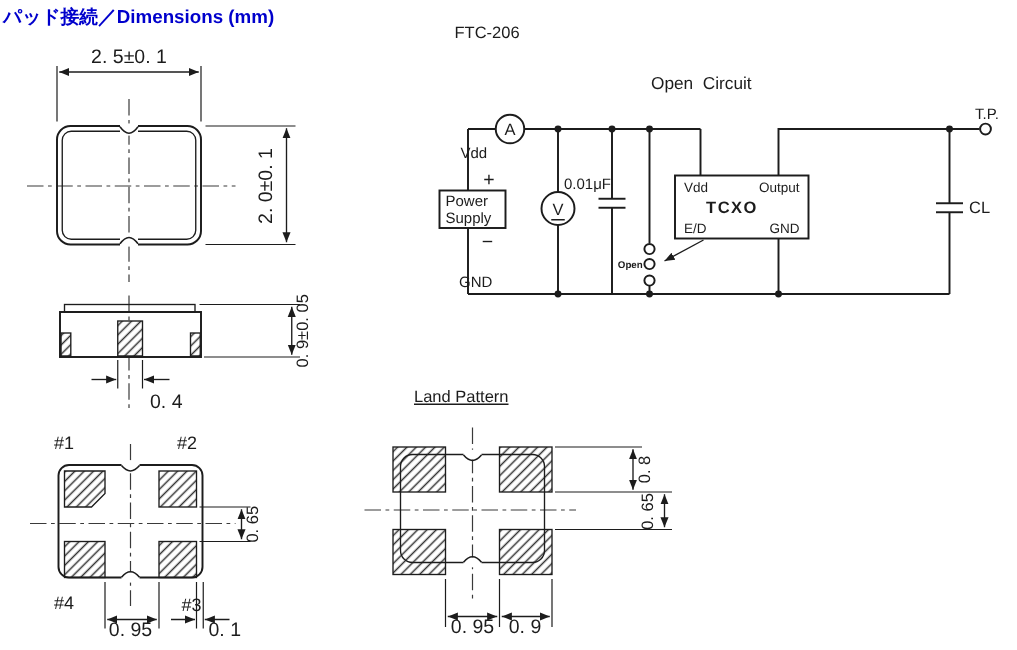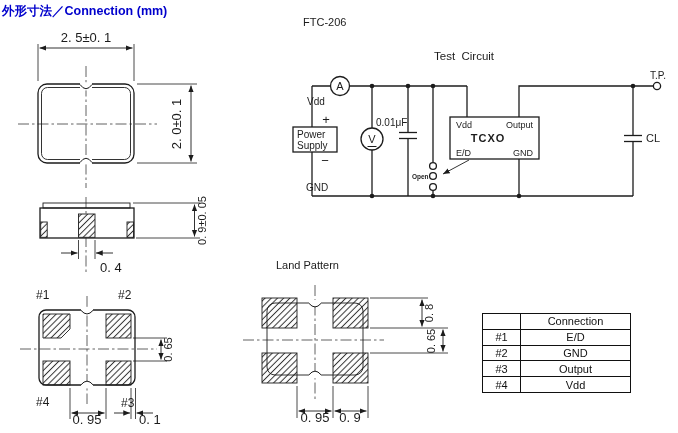--- a/index.html
+++ b/index.html
@@ -2,21 +2,21 @@
 <html><head>
 <meta charset="utf-8">
 <style>
   html,body{margin:0;padding:0;background:#fff;}
   .canvas{position:relative;width:678px;height:433px;background:#ffffff;overflow:hidden;
           font-family:"Liberation Sans",sans-serif;color:#111;}
   .abs{position:absolute;white-space:pre;}
   .page-title{left:2px;top:3px;font-size:12.5px;font-weight:bold;color:#0000cc;}
   .model{left:303px;top:16px;font-size:11px;font-weight:normal;color:#1c1c1c;}
   .tc-title{left:434px;top:50px;font-size:11.5px;color:#1c1c1c;}
-  .lp-title{left:276px;top:259px;font-size:11px;color:#1c1c1c;}
+  .lp-title{left:276px;top:259px;font-size:11px;color:#1c1c1c;text-decoration:underline;}
   .pad-title{left:478px;top:277px;font-size:11px;color:#1c1c1c;}
   svg.draw{position:absolute;left:0;top:0;}
   svg text{font-family:"Liberation Sans",sans-serif;fill:#1c1c1c;}
   .t13{font-size:13px;} .t12{font-size:12px;} .t11{font-size:11px;}
   .t10{font-size:10px;} .t9{font-size:9px;} .t6{font-size:6.5px;font-weight:bold;}
   .tcxo-name{font-size:11px;font-weight:bold;letter-spacing:1px;}
   .ln{stroke:#1c1c1c;stroke-width:1.3;fill:none;}
   .ln2{stroke:#1c1c1c;stroke-width:0.9;fill:none;}
   .wire{stroke:#1c1c1c;stroke-width:1.3;fill:none;}
   .thin{stroke:#1c1c1c;stroke-width:1;fill:none;}
@@ -32,23 +32,23 @@
      border:1.6px solid #111;}
   table.padtable td{border:1px solid #111;font-size:11px;text-align:center;
      height:14.8px;padding:0;color:#111;}
   td.c1{width:37px;} td.c2{width:109px;}
 </style>
 </head>
 <body>
 
 <div class="canvas">
 
-  <div class="abs page-title">外形寸法／Connection (mm)</div>
+  <div class="abs page-title">パッド接続／Dimensions (mm)</div>
   <div class="abs model">FTC-206</div>
-  <div class="abs tc-title">Test  Circuit</div>
+  <div class="abs tc-title">Open  Circuit</div>
   <div class="abs lp-title">Land Pattern</div>
 
   <svg class="draw" width="678" height="433" viewBox="0 0 678 433">
     <defs>
       <marker id="arr" viewBox="0 0 10 10" refX="10" refY="5" markerWidth="7.5" markerHeight="7.5" orient="auto-start-reverse">
         <path d="M0,1 L10,5 L0,9 Z" fill="#1c1c1c"></path>
       </marker>
       <pattern id="hatch" width="4.4" height="4.4" patternUnits="userSpaceOnUse" patternTransform="rotate(-45)">
         <rect width="4.4" height="4.4" fill="#ffffff"></rect>
         <line x1="0" y1="2.2" x2="4.4" y2="2.2" stroke="#333" stroke-width="1"></line>
@@ -203,38 +203,14 @@
       <text class="tcxo-name" x="488" y="142" text-anchor="middle">TCXO</text>
       <text class="t9" x="456" y="155.5">E/D</text>
       <text class="t9" x="533" y="155.5" text-anchor="end">GND</text>
 
       <circle class="comp" cx="657" cy="86" r="3.6"></circle>
       <text class="t10" x="658" y="79" text-anchor="middle">T.P.</text>
       <text class="t11" x="646" y="142">CL</text>
     </g>
   </svg>
 
-  <table class="padtable">
-    <tbody>
-        <tr>
-      <td class="c1"></td>
-      <td class="c2">Connection</td>
-    </tr>
-    <tr>
-      <td class="c1">#1</td>
-      <td class="c2">E/D</td>
-    </tr>
-    <tr>
-      <td class="c1">#2</td>
-      <td class="c2">GND</td>
-    </tr>
-    <tr>
-      <td class="c1">#3</td>
-      <td class="c2">Output</td>
-    </tr>
-    <tr>
-      <td class="c1">#4</td>
-      <td class="c2">Vdd</td>
-    </tr>
-  </tbody>
-    </table>
 
 </div>
 
 </body></html>

